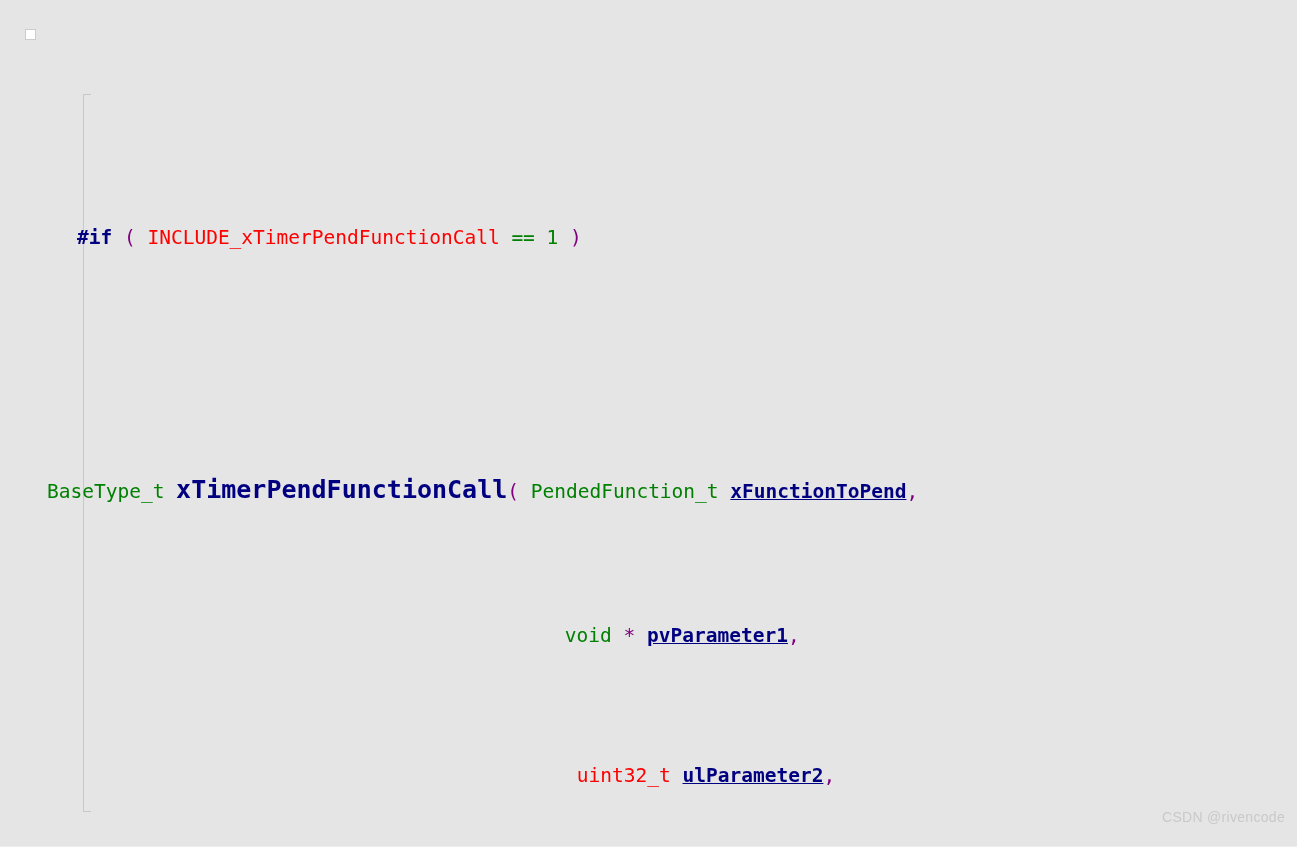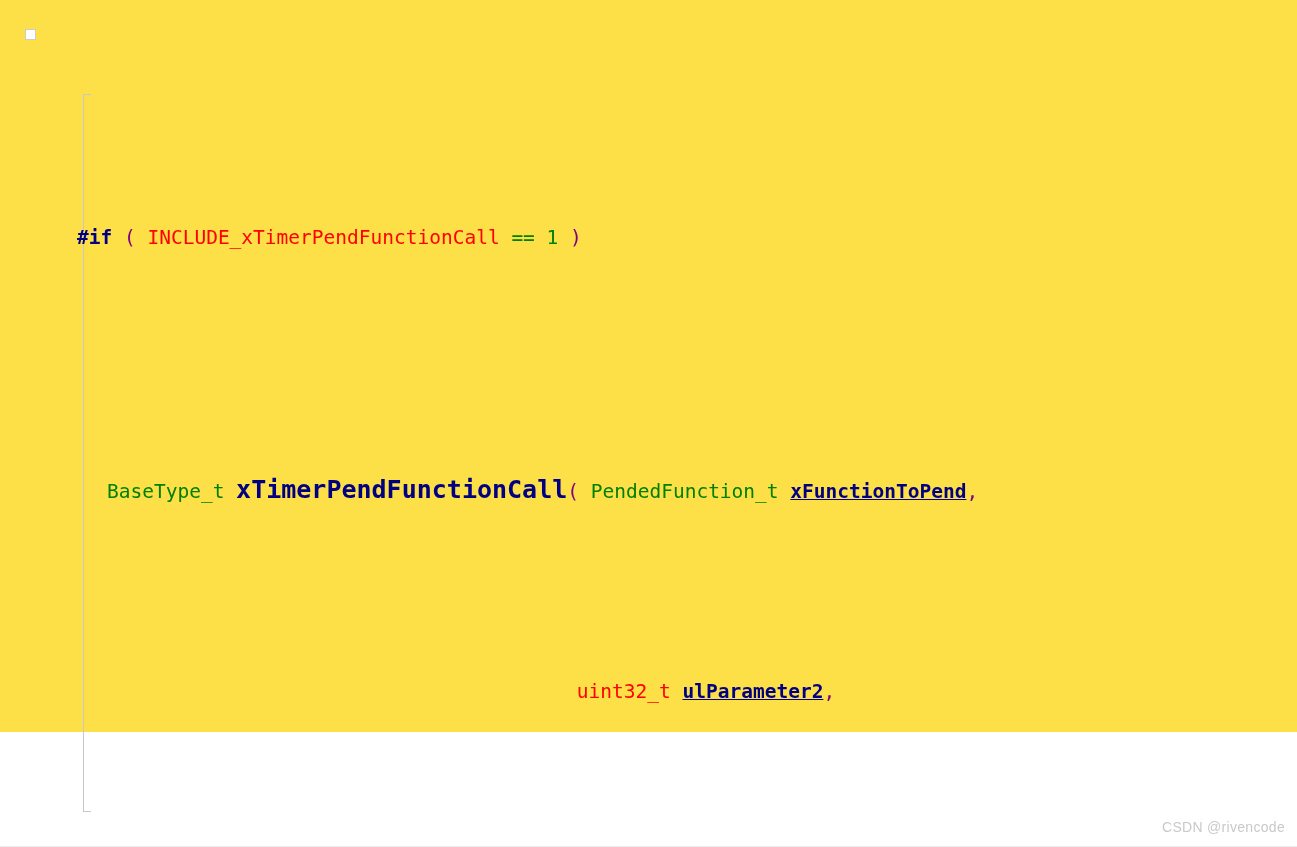--- a/index.html
+++ b/index.html
@@ -14,22 +14,22 @@
     position: relative;
     overflow: hidden;
     font-family: "DejaVu Sans Mono", "Liberation Mono", monospace;
   }
 
   
   #code-view {
     position: absolute;
     left: 0; top: 0;
     width: 1297px;
-    height: 732px;
-    background: #fde047;
+    height: 847px;
+    background: #e5e5e5;
     font-size: 19.5px;
     line-height: 28px;
     white-space: pre;
     color: #000000;
   }
 
   .line {
     height: 28px;
     white-space: pre;
     position: relative;
@@ -78,21 +78,21 @@
     width: 9px;
     height: 9px;
     border: 1px solid #cccccc;
     background: #ffffff;
   }
 
   
   #watermark {
     position: absolute;
     right: 12px;
-    bottom: 12px;
+    bottom: 22px;
     font-family: "Liberation Sans", sans-serif;
     font-size: 14px;
     color: #c9c9c9;
     letter-spacing: .3px;
     white-space: pre;
   }
 
   
   #bottom-edge {
     position: absolute;
@@ -111,25 +111,28 @@
   <div id="fold-guide"></div>
 
   
   <div class="line" style="padding-left:30px;">
     <span class="t-keyword">#if</span><span class="t-punct"> ( </span><span class="t-macro">INCLUDE_xTimerPendFunctionCall</span><span class="t-op"> == </span><span class="t-num">1</span><span class="t-punct"> )</span>
   </div>
 
   <div class="line"></div>
 
   
-  <div class="line" style="height:34px;padding-left:60px;">
+  <div class="line" style="height:34px;">
     <span class="t-type">BaseType_t </span><span class="t-fnname">xTimerPendFunctionCall</span><span class="t-punct">( </span><span class="t-type">PendedFunction_t </span><span class="t-param-decl">xFunctionToPend</span><span class="t-punct">,</span>
   </div>
 
   
+  <div class="line" style="padding-left:60px;">
+    <span>                                       </span><span class="t-type">void </span><span class="t-punct">* </span><span class="t-param-decl">pvParameter1</span><span class="t-punct">,</span>
+  </div>
 
   
   <div class="line" style="padding-left:72px;">
     <span>                                       </span><span class="t-macro">uint32_t </span><span class="t-param-decl">ulParameter2</span><span class="t-punct">,</span>
   </div>
 
   
   
 
   

